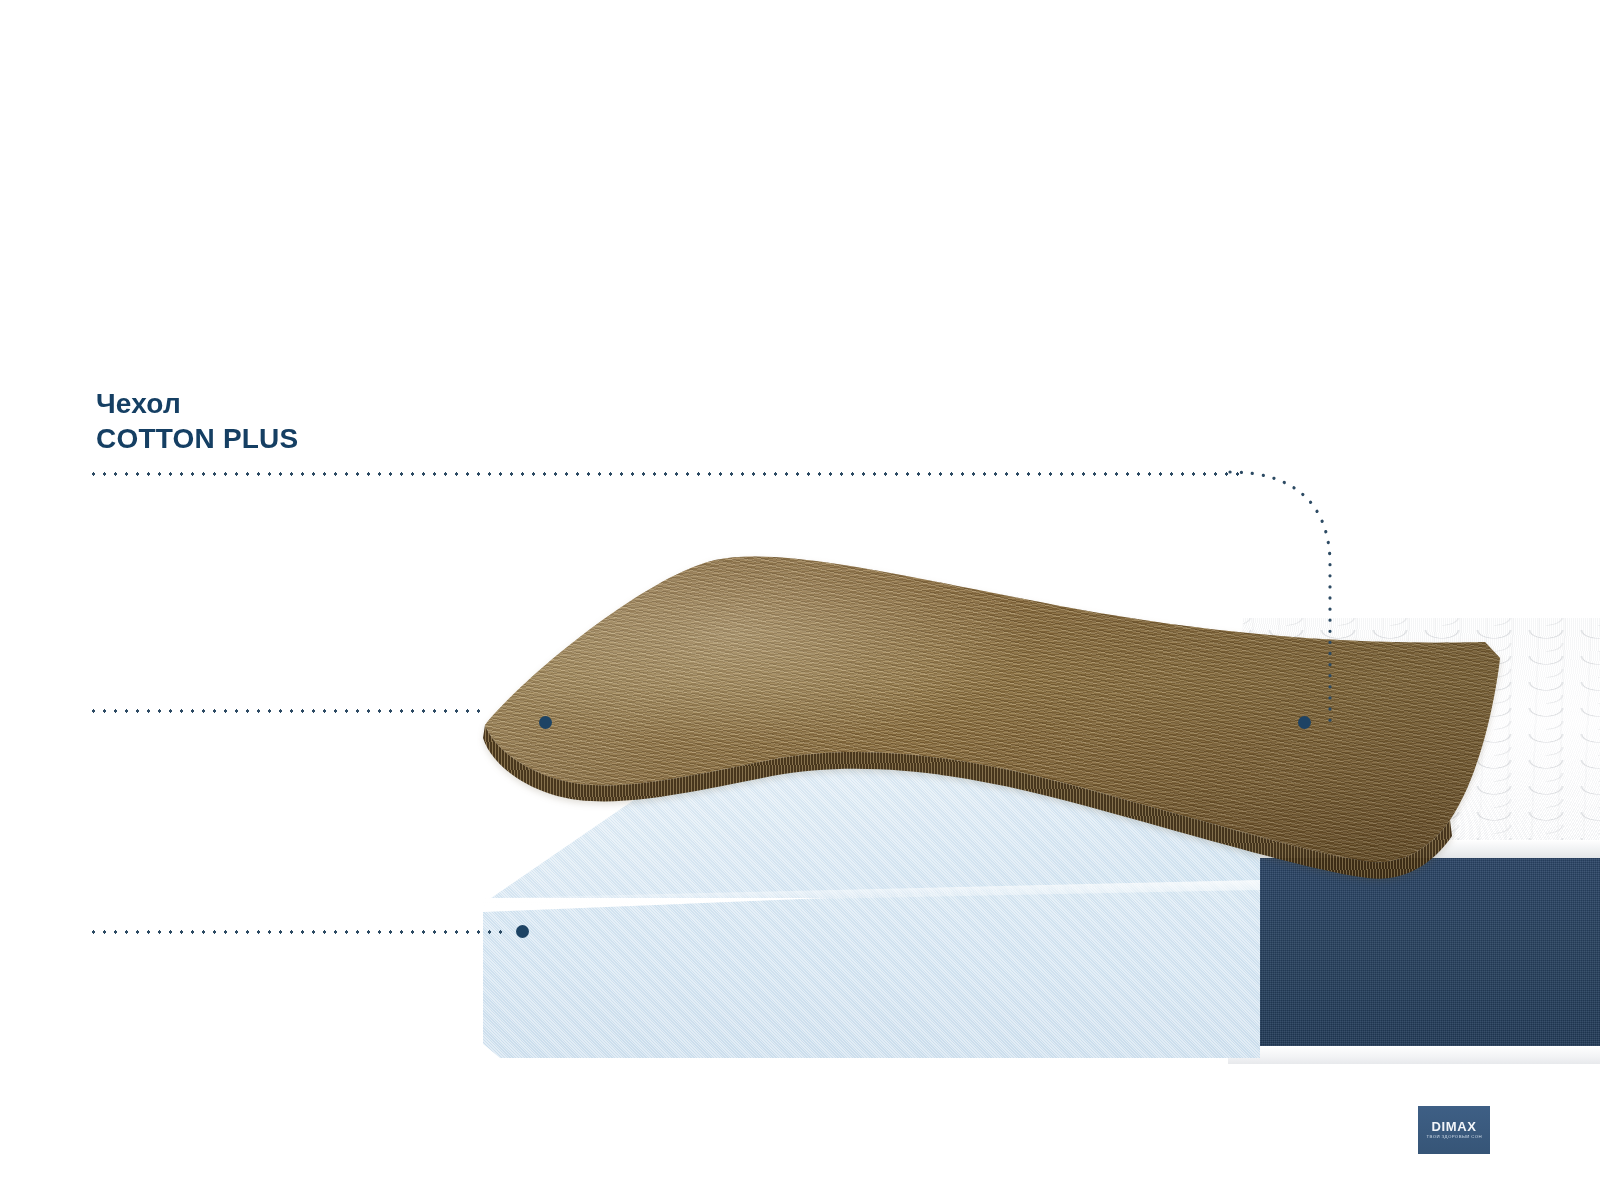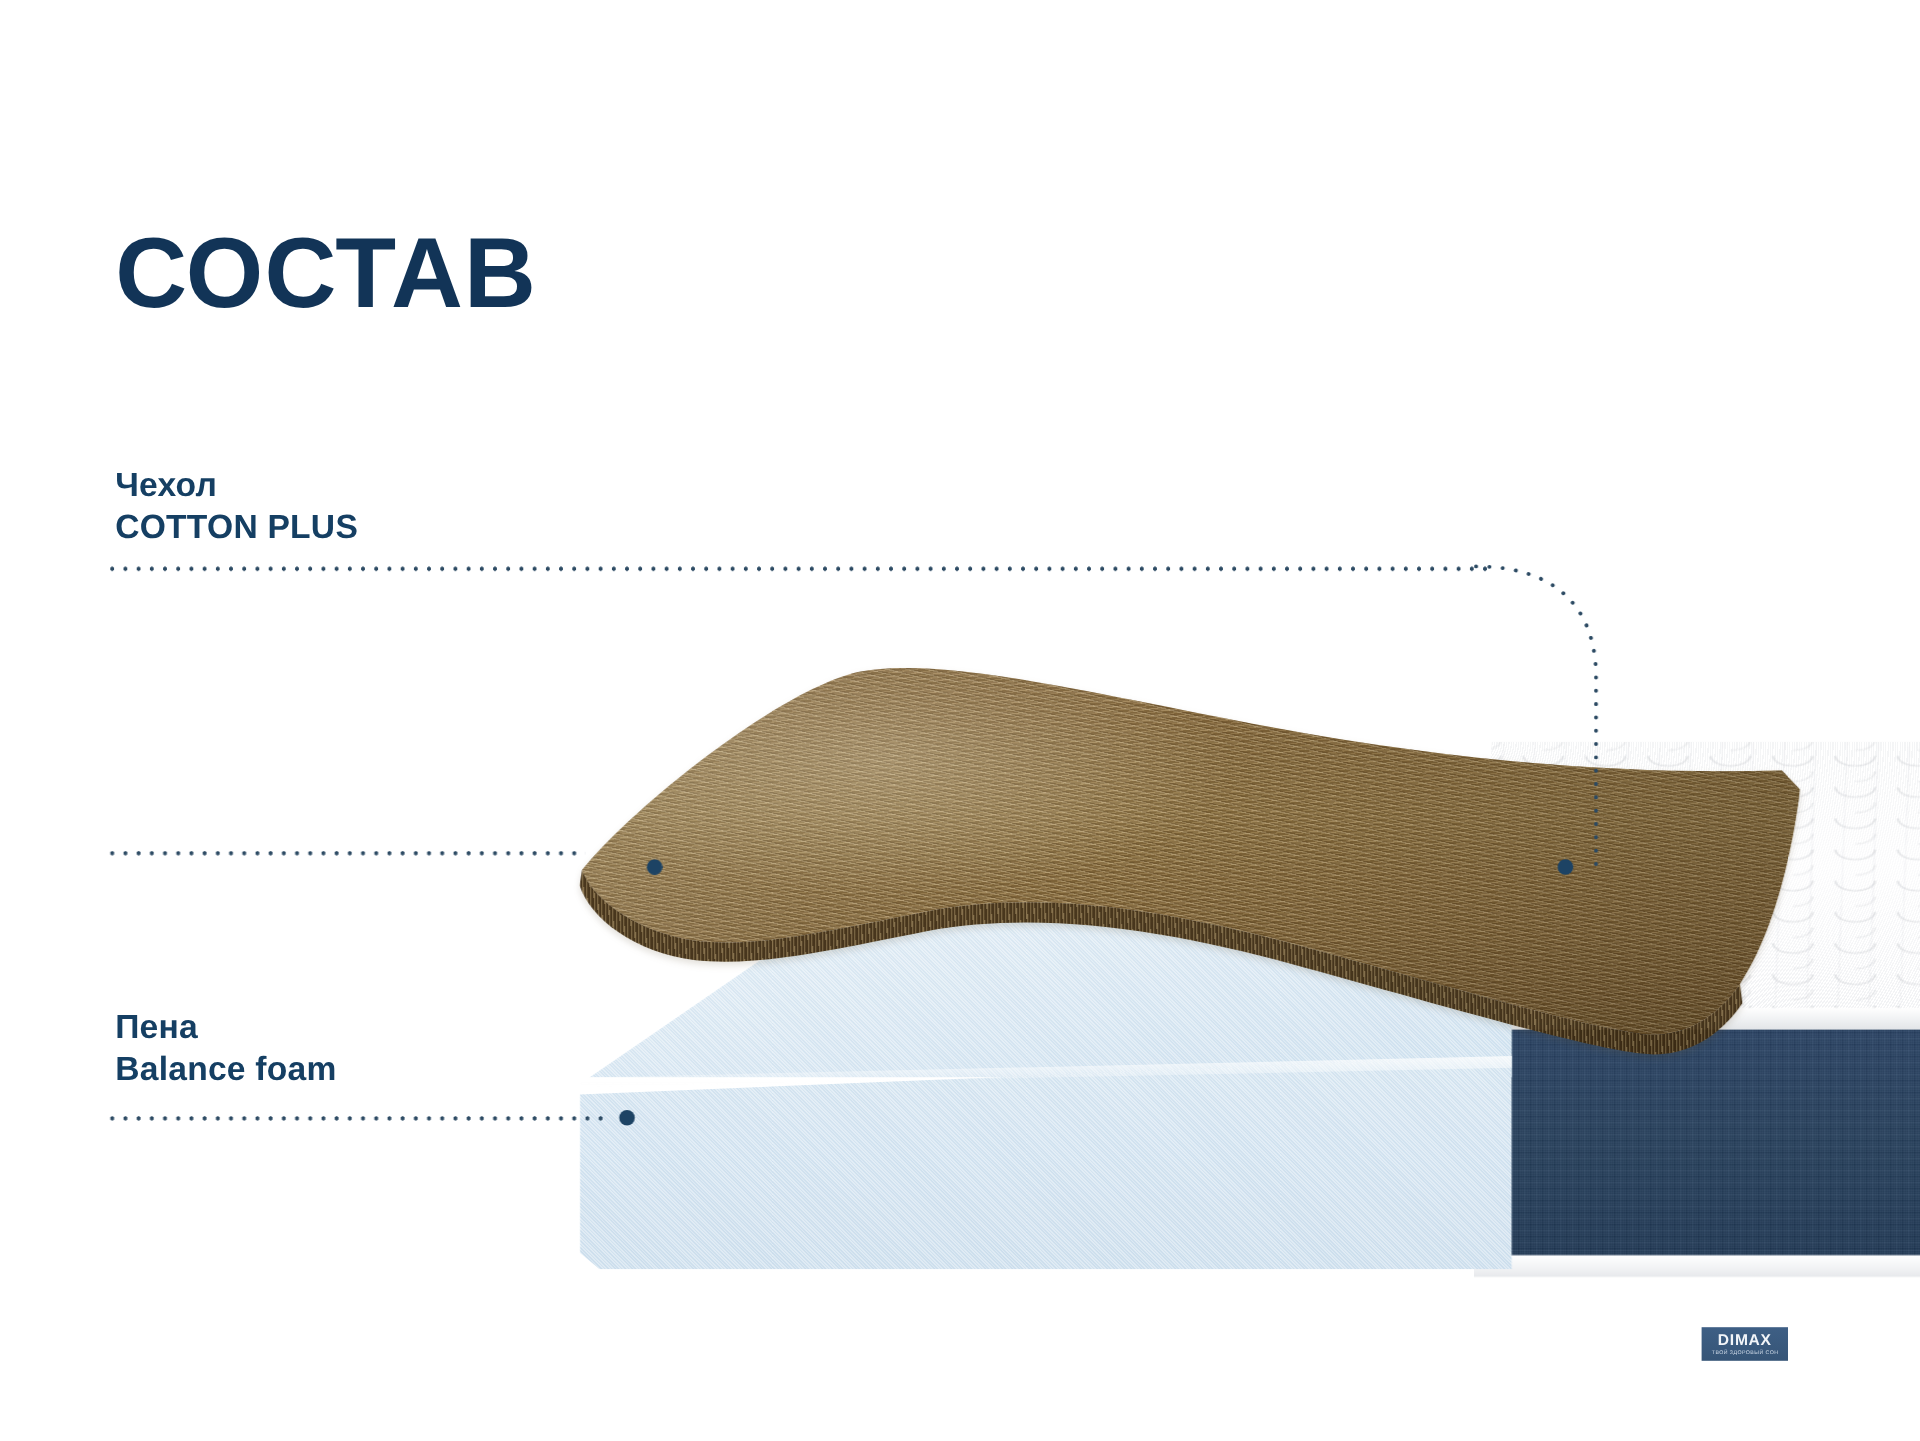--- a/index.html
+++ b/index.html
@@ -161,21 +161,21 @@
     width: 380px;
     height: 18px;
     background: linear-gradient(180deg, #ffffff 0%, #f2f3f5 60%, #e7e9ec 100%);
   }
   
   #brand-patch {
     position: absolute;
     left: 190px;
     top: 248px;
     width: 72px;
-    height: 28px;
+    height: 48px;
     background: linear-gradient(180deg, #3e5f85 0%, #365577 100%);
     display: flex;
     flex-direction: column;
     align-items: center;
     justify-content: center;
   }
   #brand-name {
     font-size: 13px;
     font-weight: 700;
     letter-spacing: 0.6px;
@@ -286,21 +286,20 @@
     background: linear-gradient(180deg, rgba(255,255,255,0.75), rgba(255,255,255,0));
     clip-path: polygon(0% 70%, 100% 0%, 100% 38%, 0% 100%);
     pointer-events: none;
   }
 </style>
 </head>
 <body>
 
 <div id="stage">
 
-  <div class="page-title">СОСТАВ</div>
 
   <div id="mattress">
     <div id="cover-top">
       <div id="cover-quilt"></div>
       <div id="cover-quilt-2"></div>
     </div>
     <div id="cover-band"></div>
     <div id="side-navy">
       <div id="brand-patch">
         <div id="brand-name">DIMAX</div>
@@ -321,24 +320,20 @@
     <div id="coir-shade"></div>
     <div id="coir-edge"></div>
   </div>
 
   <div class="callout" id="callout-cover">
     <span class="line1">Чехол</span>
     <span class="line2">COTTON PLUS</span>
   </div>
 
 
-  <div class="callout" id="callout-foam">
-    <span class="line1">Пена</span>
-    <span class="line2">Balance foam</span>
-  </div>
 
   <div class="leader" id="leader-cover"></div>
   <svg class="curve-svg" viewBox="0 0 230 300">
     <path d="M 80 32 C 140 32 178 60 180 120 L 180 288" fill="none" stroke="#2c4a63" stroke-width="3.2" stroke-linecap="round" stroke-dasharray="0.1 11"></path>
   </svg>
   <div class="leader-dot" id="dot-cover"></div>
 
   <div class="leader" id="leader-coir"></div>
   <div class="leader-dot" id="dot-coir"></div>
 

